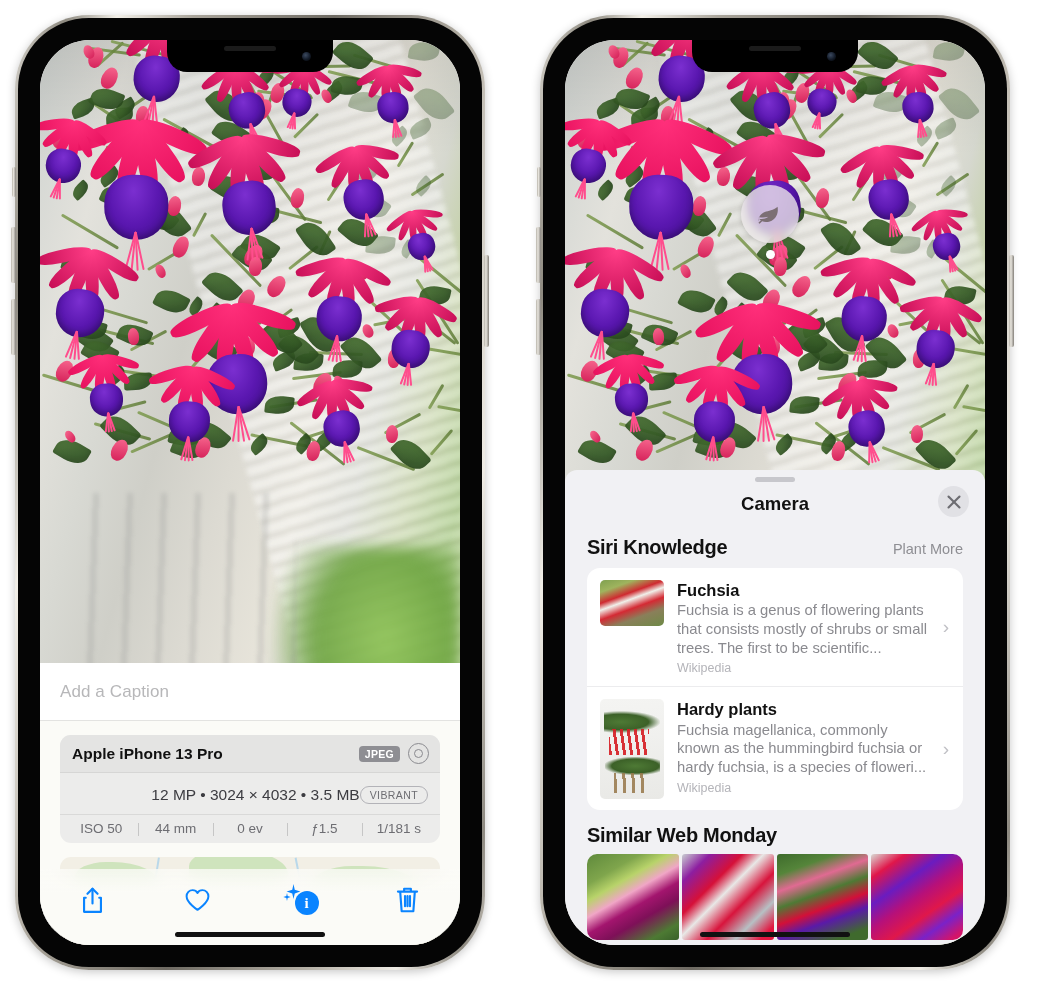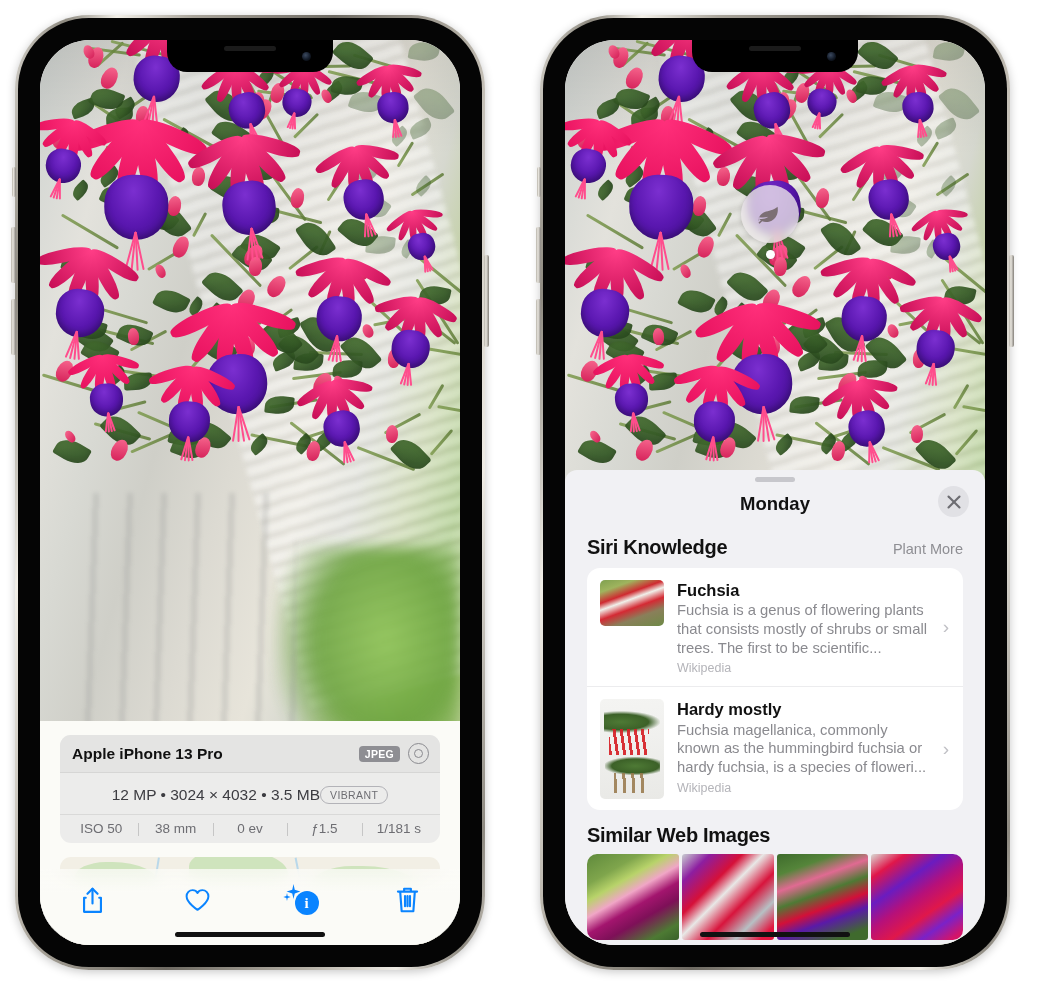--- a/index.html
+++ b/index.html
@@ -214,21 +214,21 @@
     width: 21px; height: 21px; border-radius: 50%;
     border: 1.6px solid #8a8a8f;
     display: flex; align-items: center; justify-content: center;
   }
   .lens-ic i {
     width: 9px; height: 9px; border-radius: 50%;
     border: 1.6px solid #8a8a8f; display: block;
   }
   .exif-body { padding: 9px 12px 10px; }
   .exif-l1 { font-size: 15.5px; color: #3c3c41; }
-  .exif-l2row { display: flex; align-items: center; justify-content: center; margin-top: 4px; }
+  .exif-l2row { display: flex; align-items: center; justify-content: flex-end; margin-top: 4px; }
   .exif-l2 { font-size: 15.5px; color: #3c3c41; }
   .tag-vibrant {
     font-size: 10.5px; color: #6d6d72; letter-spacing: .4px;
     border: 1px solid #b3b3b8; border-radius: 9px; padding: 2px 9px;
   }
   .exif-foot {
     display: flex; align-items: center;
     border-top: 1px solid #d9d9d8;
     padding: 6px 4px 7px;
   }
@@ -749,20 +749,23 @@
         </div>
       </div>
 
     <div class="notch">
       <div class="grille"></div>
       <div class="cam"></div>
     </div>
 
     <div class="sheet">
 
+      <div class="caption-row">
+        <span class="caption-ph">Add a Caption</span>
+      </div>
 
 
 
       <div class="exif-card">
         <div class="exif-head">
           <span class="exif-device">Apple iPhone 13 Pro</span>
           <span class="exif-head-right">
             <span class="tag-jpeg">JPEG</span>
             <span class="lens-ic">
                 <i></i>
@@ -770,21 +773,21 @@
           </span>
         </div>
         <div class="exif-body">
           <div class="exif-l2row">
             <span class="exif-l2">12 MP • 3024 × 4032 • 3.5 MB</span>
             <span class="tag-vibrant">VIBRANT</span>
           </div>
         </div>
         <div class="exif-foot">
           <span class="cell">ISO 50</span>
-          <span class="cell">38 mm</span>
+          <span class="cell">44 mm</span>
           <span class="cell">0 ev</span>
           <span class="cell">ƒ1.5</span>
           <span class="cell">1/181 s</span>
         </div>
       </div>
 
       <div class="map-strip">
         <div class="g1" style="left:4%;top:6%;width:22%;height:46%;"></div>
         <div class="g2" style="left:34%;top:-8%;width:26%;height:50%;"></div>
         <div class="g3" style="left:66%;top:10%;width:30%;height:60%;"></div>
@@ -1236,21 +1239,21 @@
     </div>
 
     <div class="notch">
       <div class="grille"></div>
       <div class="cam"></div>
     </div>
 
     <div class="results-sheet">
       <div class="grabber"></div>
       <div class="res-head">
-        <span class="res-title">Monday</span>
+        <span class="res-title">Camera</span>
         <div class="close-btn">
           <svg viewBox="0 0 14 14">
             <line x1="1.5" y1="1.5" x2="12.5" y2="12.5" stroke-linecap="round"></line>
             <line x1="12.5" y1="1.5" x2="1.5" y2="12.5" stroke-linecap="round"></line>
           </svg>
         </div>
       </div>
 
       <div class="sec-head">
         <span class="sec-title">Siri Knowledge</span>
@@ -1269,30 +1272,30 @@
         </div>
 
         <div class="kcard">
           <div class="kthumb tall" id="kt2" style="background: linear-gradient(175deg, rgb(244, 244, 242) 0%, rgb(242, 242, 240) 22%, rgb(233, 233, 230) 100%);">
               <div style="position:absolute;left:6%;top:12%;width:88%;height:22%;background:radial-gradient(ellipse at 30% 50%,#4e7a35 0%,#3c6128 50%,rgba(0,0,0,0) 72%)"></div>
               <div style="position:absolute;left:14%;top:30%;width:62%;height:26%;background:repeating-linear-gradient(82deg,rgba(214,32,38,.92) 0 3px,rgba(255,255,255,0) 3px 7px)"></div>
               <div style="position:absolute;left:8%;top:58%;width:86%;height:18%;background:radial-gradient(ellipse at 55% 50%,#4e7a35 0%,#3c6128 55%,rgba(0,0,0,0) 75%)"></div>
               <div style="position:absolute;left:22%;top:74%;width:54%;height:20%;background:repeating-linear-gradient(88deg,rgba(150,118,72,.85) 0 3px,rgba(255,255,255,0) 3px 9px)"></div>
             </div>
           <div class="ktext">
-            <div class="ktitle">Hardy mostly</div>
+            <div class="ktitle">Hardy plants</div>
             <div class="kdesc">Fuchsia magellanica, commonly known as the hummingbird fuchsia or hardy fuchsia, is a species of floweri...</div>
             <div class="ksrc">Wikipedia</div>
           </div>
           <span class="kchev">›</span>
         </div>
       </div>
 
       <div class="sec-head" style="padding-top:14px;padding-bottom:4px;">
-        <span class="sec-title">Similar Web Images</span>
+        <span class="sec-title">Similar Web Monday</span>
       </div>
 
       <div class="web-row">
         <div class="web-img first" id="wi1" style="background: linear-gradient(150deg, rgb(95, 138, 60) 0%, rgb(127, 165, 76) 22%, rgb(184, 211, 106) 34%, rgb(240, 166, 198) 46%, rgb(163, 21, 110) 58%, rgb(126, 16, 88) 70%, rgb(77, 122, 51) 88%, rgb(57, 96, 42) 100%);"></div>
         <div class="web-img" id="wi2" style="background: linear-gradient(135deg, rgb(201, 207, 210) 0%, rgb(141, 30, 160) 16%, rgb(214, 16, 56) 34%, rgb(232, 232, 230) 46%, rgb(216, 20, 60) 62%, rgb(183, 192, 196) 78%, rgb(226, 22, 64) 92%);"></div>
         <div class="web-img" id="wi3" style="background: linear-gradient(160deg, rgb(62, 107, 44) 0%, rgb(85, 133, 58) 18%, rgb(224, 106, 146) 32%, rgb(78, 122, 53) 46%, rgb(210, 16, 56) 60%, rgb(90, 26, 168) 72%, rgb(63, 106, 45) 90%);"></div>
         <div class="web-img last" id="wi4" style="background: linear-gradient(145deg, rgb(217, 219, 212) 0%, rgb(224, 23, 74) 16%, rgb(106, 28, 192) 34%, rgb(182, 16, 122) 50%, rgb(224, 23, 74) 66%, rgb(122, 34, 200) 80%, rgb(212, 20, 104) 94%);"></div>
       </div>
     </div>
 

